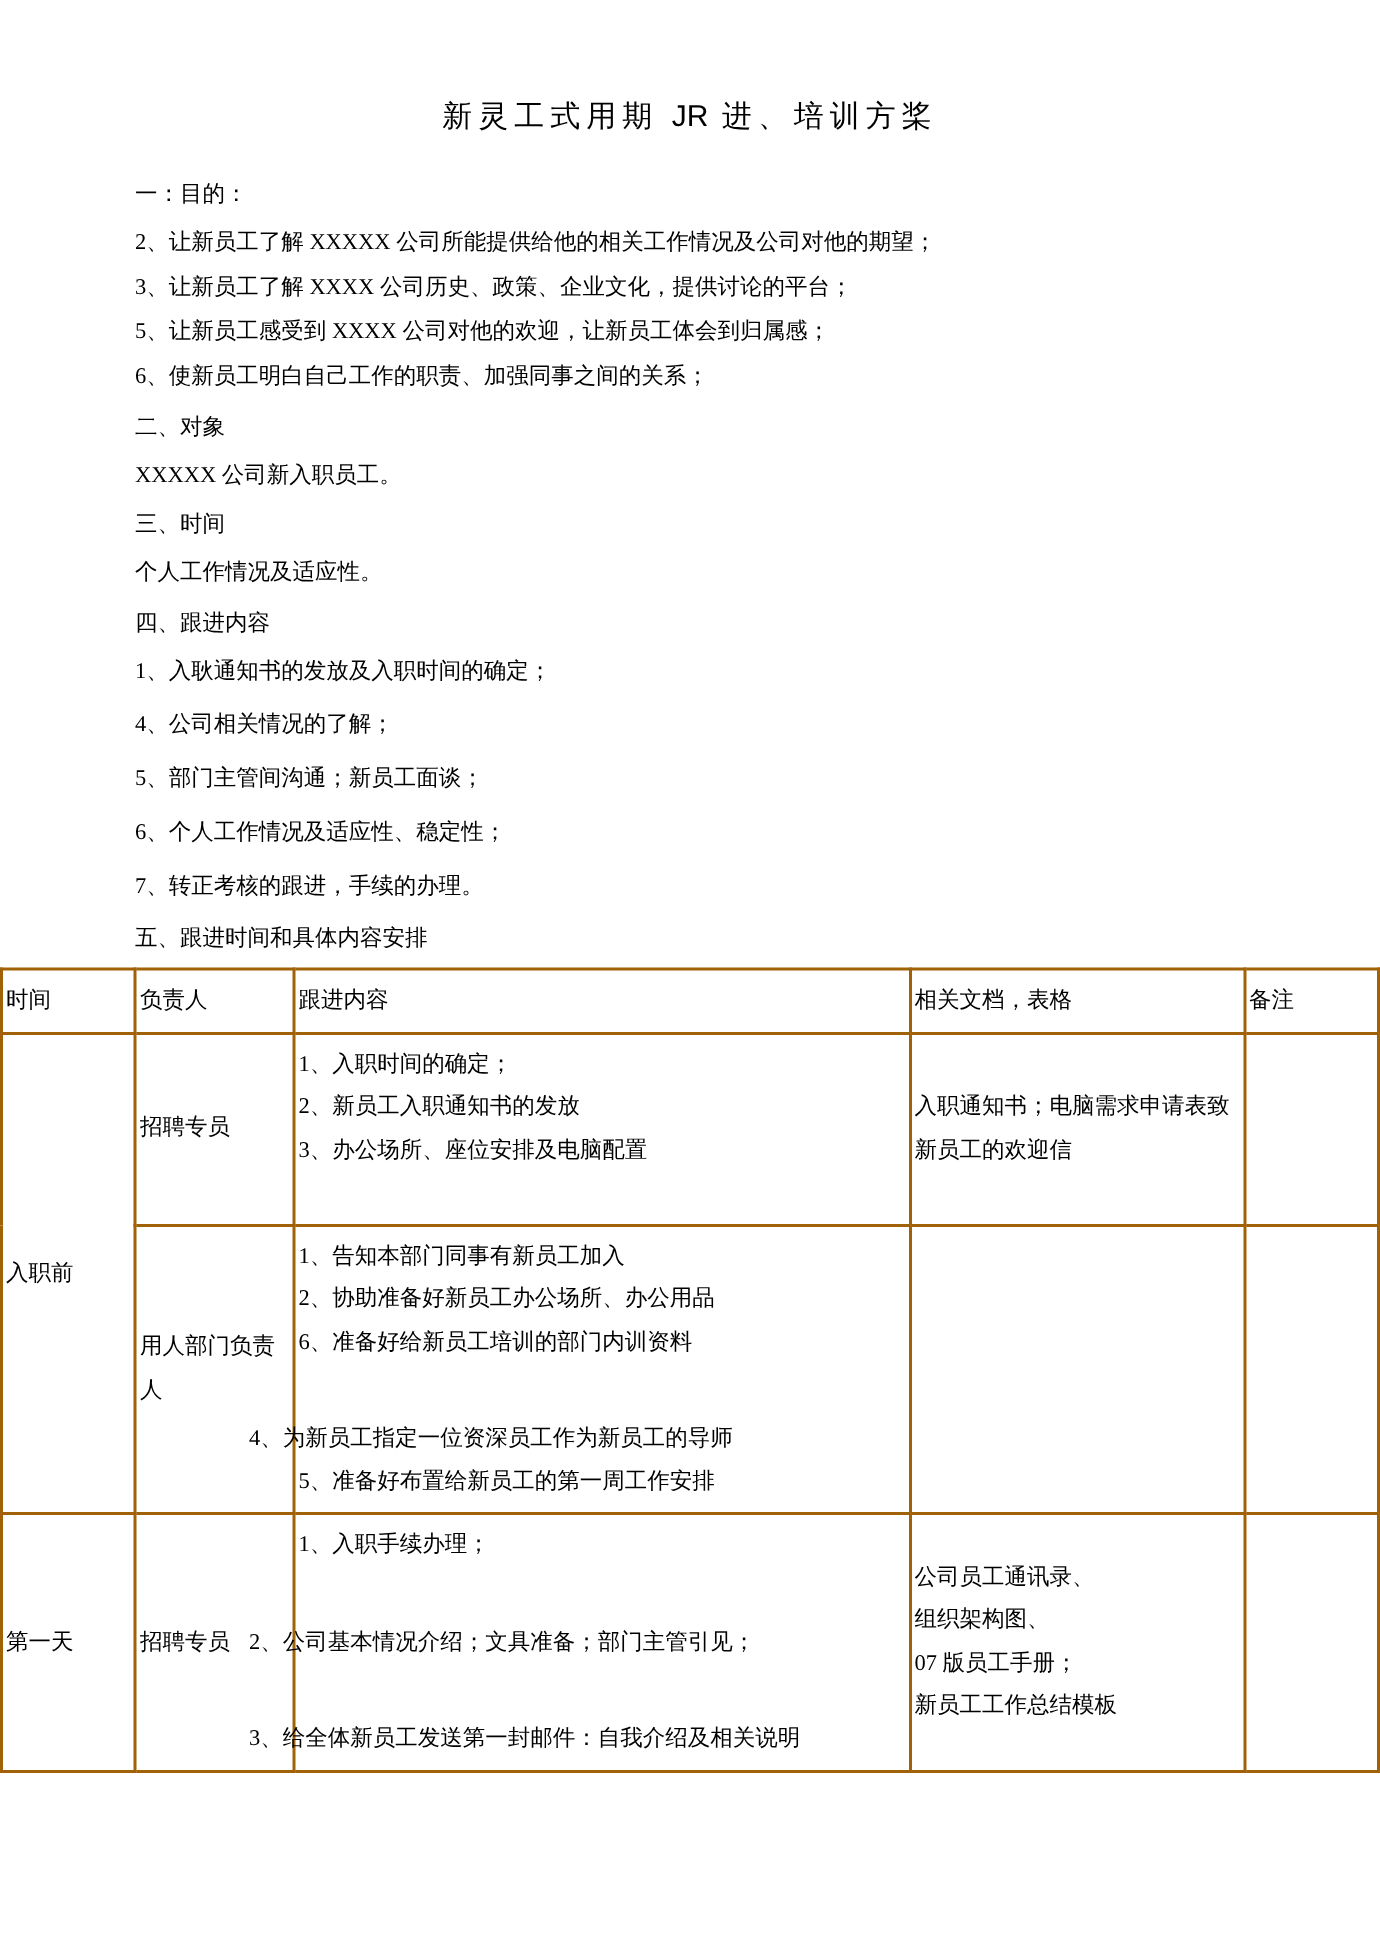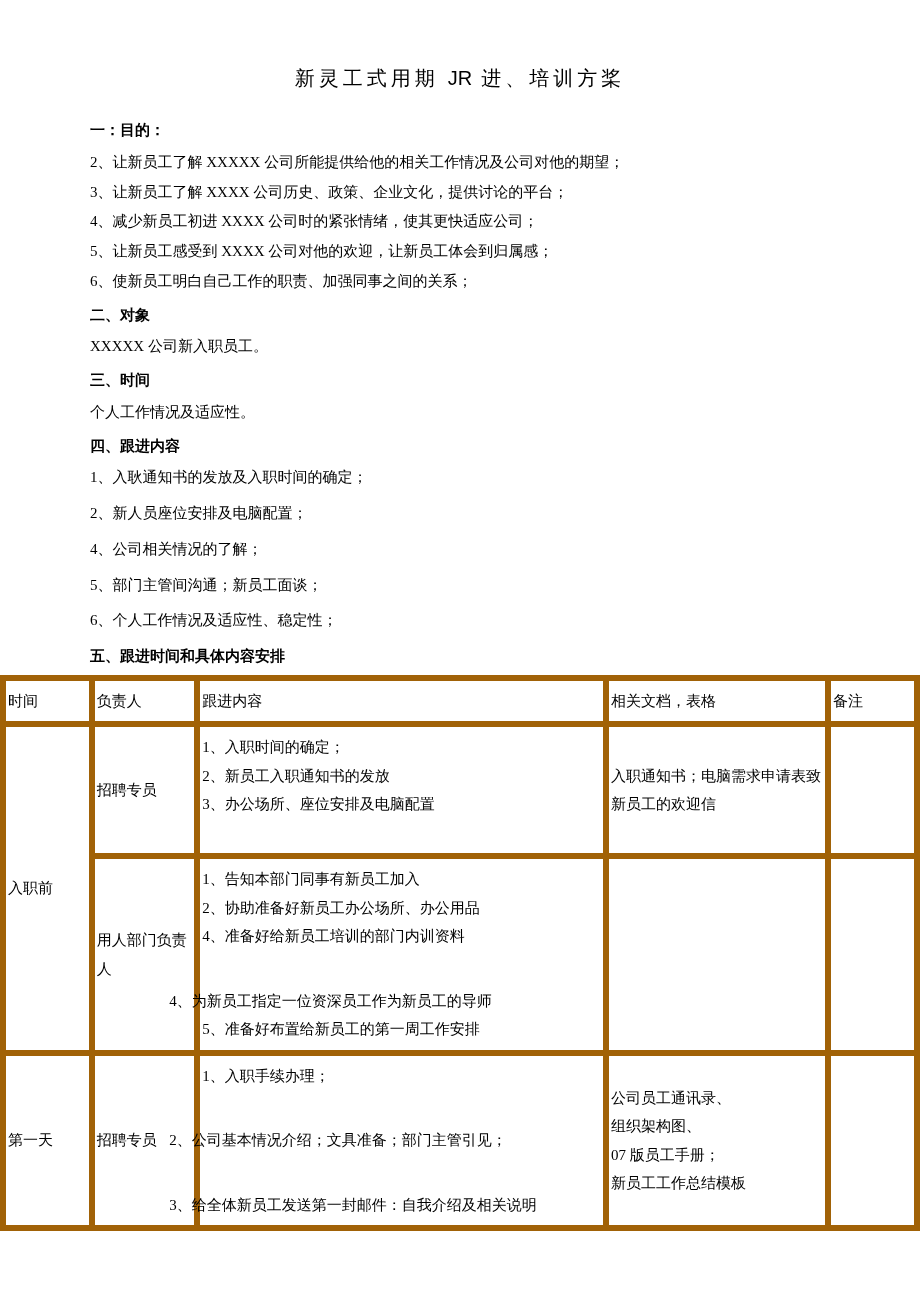--- a/index.html
+++ b/index.html
@@ -20,39 +20,39 @@
       text-align: center;
       font-size: 20px;
       margin-bottom: 20px;
       letter-spacing: 4px;
     }
     .title .latin {
       font-family: Liberation Sans, sans-serif;
       letter-spacing: 0;
     }
     .section-head {
-      font-weight: bold;
+      font-weight: normal;
       margin-top: 6px;
       margin-bottom: 4px;
     }
     .body-line {
       margin-bottom: 2px;
     }
     .spaced-list .body-line {
       margin-bottom: 8px;
     }
     table {
       border-collapse: collapse;
       width: calc(100% + 180px);
       margin-left: -90px;
       margin-top: 4px;
       font-size: 15px;
     }
     td {
-      border: 6px solid #a16207;
+      border: 2px solid #a16207;
       padding: 6px 2px;
       vertical-align: middle;
       line-height: 1.9;
     }
     .col-time { width: 70px; }
     .col-resp { width: 83px; }
     .col-content { width: 322px; }
     .col-docs { width: 175px; }
     .col-note { width: 70px; }
     .content-list div {
@@ -70,38 +70,37 @@
 <div class="title">
   <span>新灵工式用期</span>
   <span class="latin">JR</span>
   <span>进、培训方桨</span>
 </div>
 
 <div class="section-head">一：目的：</div>
 <div>
   <div class="body-line">2、让新员工了解 XXXXX 公司所能提供给他的相关工作情况及公司对他的期望；</div>
   <div class="body-line">3、让新员工了解 XXXX 公司历史、政策、企业文化，提供讨论的平台；</div>
-  <div class="body-line">4、减少新员工初进 XXXX 公司时的紧张情绪，使其更快适应公司；</div>
   <div class="body-line">5、让新员工感受到 XXXX 公司对他的欢迎，让新员工体会到归属感；</div>
   <div class="body-line">6、使新员工明白自己工作的职责、加强同事之间的关系；</div>
 </div>
 
 <div class="section-head">二、对象</div>
 <div class="body-line">XXXXX 公司新入职员工。</div>
 
 <div class="section-head">三、时间</div>
 <div class="body-line">个人工作情况及适应性。</div>
 
 <div class="section-head">四、跟进内容</div>
 <div class="spaced-list">
   <div class="body-line">1、入耿通知书的发放及入职时间的确定；</div>
-  <div class="body-line">2、新人员座位安排及电脑配置；</div>
   <div class="body-line">4、公司相关情况的了解；</div>
   <div class="body-line">5、部门主管间沟通；新员工面谈；</div>
   <div class="body-line">6、个人工作情况及适应性、稳定性；</div>
+  <div class="body-line">7、转正考核的跟进，手续的办理。</div>
 </div>
 
 <div class="section-head">五、跟进时间和具体内容安排</div>
 
 <table>
   <tbody>
       <tr>
     <td class="col-time">时间</td>
     <td class="col-resp">负责人</td>
     <td class="col-content">跟进内容</td>
@@ -123,21 +122,21 @@
     <td>入职通知书；电脑需求申请表致新员工的欢迎信</td>
     <td></td>
   </tr>
 
   <tr>
     <td>用人部门负责人</td>
     <td>
       <div class="content-list">
         <div>1、告知本部门同事有新员工加入</div>
         <div>2、协助准备好新员工办公场所、办公用品</div>
-        <div>4、准备好给新员工培训的部门内训资料</div>
+        <div>6、准备好给新员工培训的部门内训资料</div>
         <div class="item-hang">4、为新员工指定一位资深员工作为新员工的导师</div>
         <div>5、准备好布置给新员工的第一周工作安排</div>
       </div>
     </td>
     <td></td>
     <td></td>
   </tr>
 
   <tr>
     <td>第一天</td>

